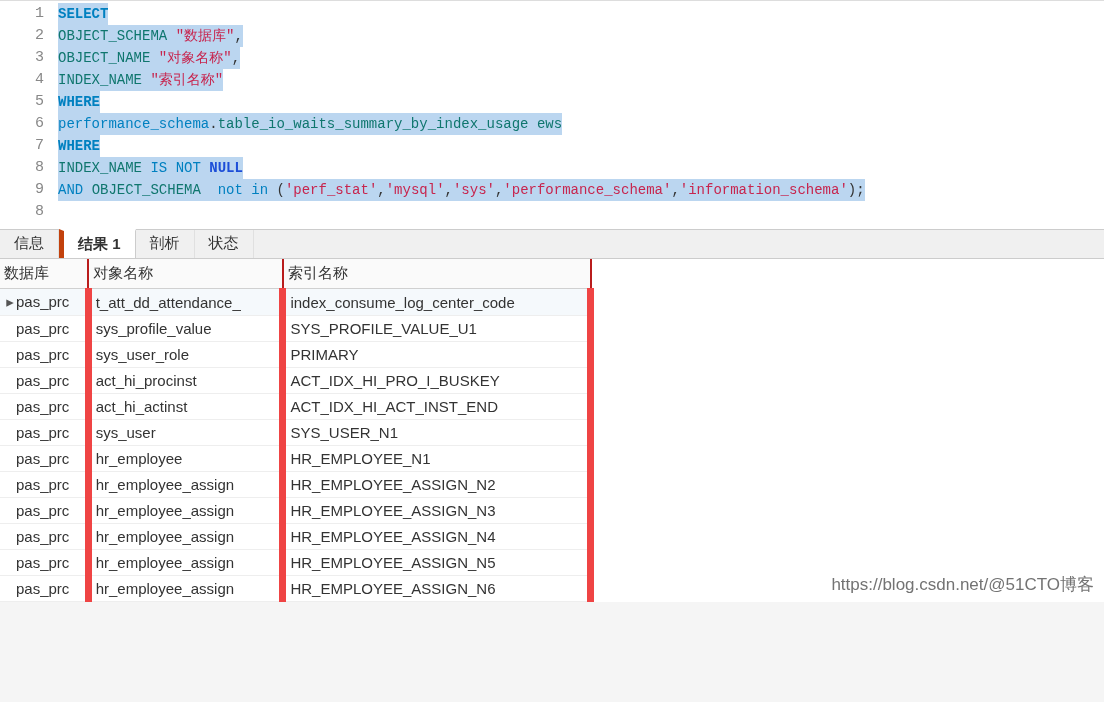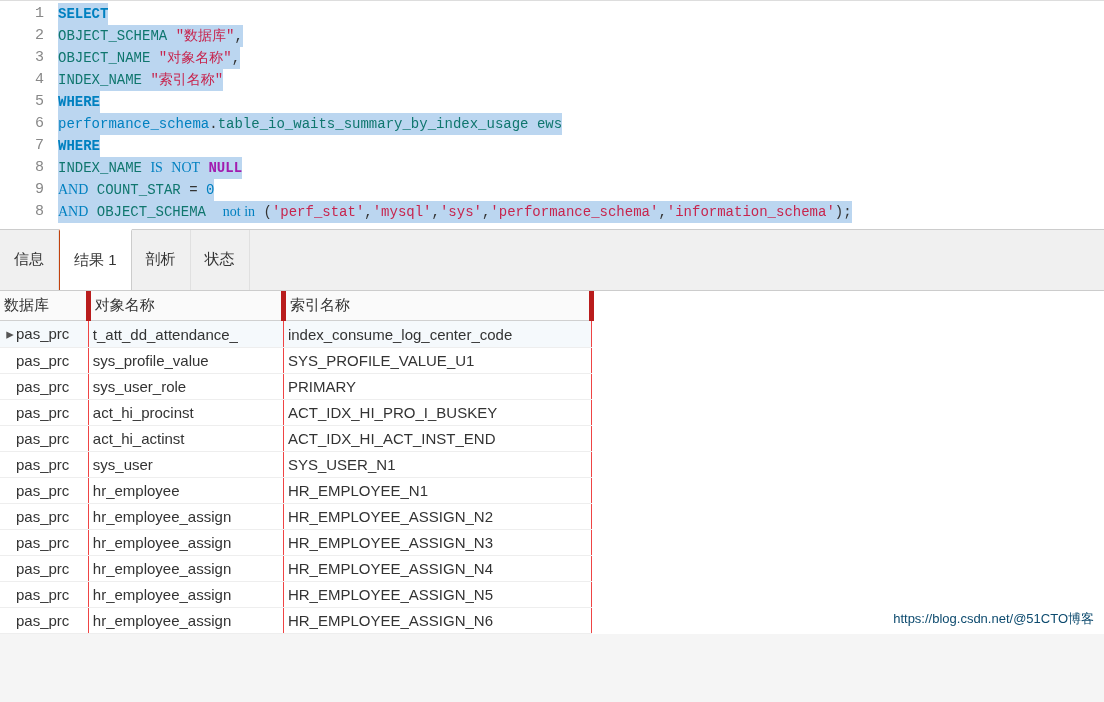--- a/index.html
+++ b/index.html
@@ -27,89 +27,90 @@
     }
     .code-container {
       flex: 1;
       font-size: 14px;
       line-height: 22px;
       position: relative;
     }
     .code-line { white-space: pre; height: 22px; display: flex; align-items: center; }
     .sel { background: #bbd6f0; }
     .kw1 { color: #0080c0; font-weight: bold; }
-    .kw2 { color: #0080c0; font-family: Liberation Serif, serif; }
+    .kw2 { color: #0080c0; }
     .ident { color: #0f766e; }
     .schema { color: #0080c0; }
     .str { color: #c7254e; }
     .num { color: #0080c0; }
-    .nl { color: #a21caf; font-weight: bold; }
+    .nl { color: #1d4ed8; font-weight: bold; }
     .dot, .op { color: #333; }
 
     .tabs {
       display: flex;
       background: #f0f0f0;
       border-top: 1px solid #ccc;
       border-bottom: 1px solid #ccc;
       font-family: "Microsoft YaHei", sans-serif;
       font-size: 15px;
     }
     .tab {
-      padding: 20px 14px;
+      padding: 4px 14px;
       cursor: pointer;
       border-right: 1px solid #e0e0e0;
     }
     .tab.active {
       background: #fff;
       border-top: 2px solid #fff;
-      border-left: 1px solid #c2410c;
+      border-left: 5px solid #c2410c;
       border-right: 1px solid #ccc;
       margin-top: -1px;
+      font-weight: bold;
     }
 
     .results {
       background: #fff;
       font-family: "Microsoft YaHei", Arial, sans-serif;
       font-size: 15px;
     }
     .results table {
       border-collapse: collapse;
       width: 594px;
     }
     .results th {
       text-align: left;
       font-weight: normal;
       padding: 5px 4px;
       border-bottom: 1px solid #d0d0d0;
-      border-right: 5px solid #b91c1c;
+      border-right: 2px solid #b91c1c;
       background: #fafafa;
     }
     .results td {
       padding: 4px 4px;
       border-bottom: 1px solid #eee;
-      border-right: 1px solid #ef4444;
+      border-right: 7px solid #ef4444;
       white-space: nowrap;
       overflow: hidden;
     }
     .results tr.hl td { background: #f5f9fc; }
     .row-indicator {
       width: 12px;
       display: inline-block;
       text-align: center;
       color: #555;
     }
     .col0 { width: 86px; }
     .col1 { width: 190px; margin-left: 37px; }
     .col2 { width: 300px; margin-left: 16px; }
     .watermark {
       position: absolute;
       right: 10px;
       bottom: 6px;
-      color: #0c4a6e;
-      font-size: 13px;
+      color: #737373;
+      font-size: 17px;
       font-family: Arial, sans-serif;
       pointer-events: none;
       text-align: right;
     }
     .wrapper { position: relative; }
   </style>
 </head>
 <body>
 
 <div class="wrapper">
@@ -129,21 +130,20 @@
     </div>
     <div class="code-container">
       <div class="code-line"><span class="sel"><span class="kw1">SELECT</span></span></div>
       <div class="code-line">    <span class="sel"><span class="ident">OBJECT_SCHEMA</span> <span class="str">"数据库"</span><span class="op">,</span></span></div>
       <div class="code-line">    <span class="sel"><span class="ident">OBJECT_NAME</span> <span class="str">"对象名称"</span><span class="op">,</span></span></div>
       <div class="code-line">    <span class="sel"><span class="ident">INDEX_NAME</span> <span class="str">"索引名称"</span></span></div>
       <div class="code-line"><span class="sel"><span class="kw1">WHERE</span></span></div>
       <div class="code-line">    <span class="sel"><span class="schema">performance_schema</span><span class="dot">.</span><span class="ident">table_io_waits_summary_by_index_usage</span><span> </span><span class="ident">ews</span></span></div>
       <div class="code-line"><span class="sel"><span class="kw1">WHERE</span></span></div>
       <div class="code-line">    <span class="sel"><span class="ident">INDEX_NAME</span> <span class="kw2">IS</span> <span class="kw2">NOT</span> <span class="nl">NULL</span></span></div>
-      <div class="code-line">    <span class="sel"><span class="kw2">AND</span> <span class="ident">COUNT_STAR</span><span class="op"> = </span><span class="num">0</span></span></div>
       <div class="code-line">    <span class="sel"><span class="kw2">AND</span> <span class="ident">OBJECT_SCHEMA</span>  <span class="kw2">not in</span><span class="op"> (</span><span class="str">'perf_stat'</span><span class="op">,</span><span class="str">'mysql'</span><span class="op">,</span><span class="str">'sys'</span><span class="op">,</span><span class="str">'performance_schema'</span><span class="op">,</span><span class="str">'information_schema'</span><span class="op">);</span></span></div>
     </div>
   </div>
 
   <div class="tabs">
     <div class="tab">信息</div>
     <div class="tab active">结果 1</div>
     <div class="tab">剖析</div>
     <div class="tab">状态</div>
   </div>

